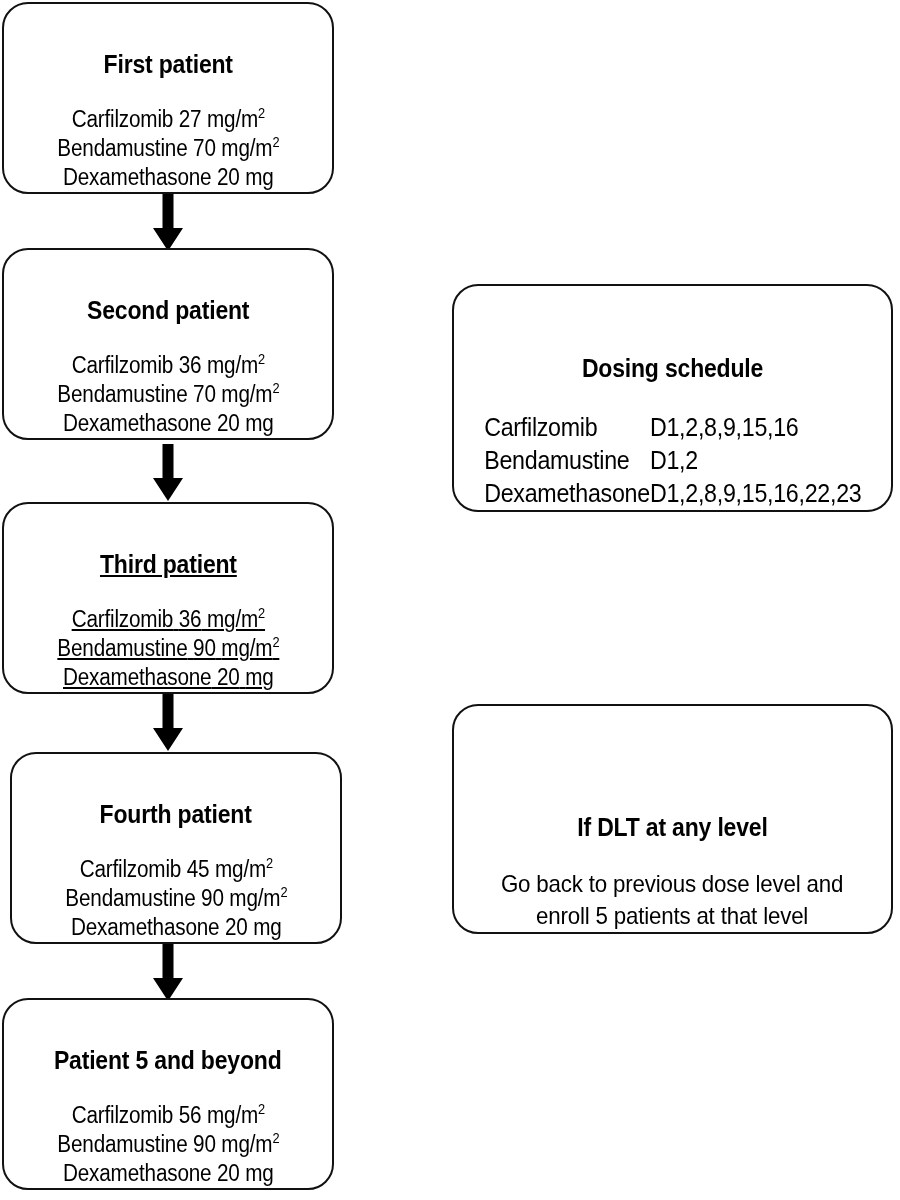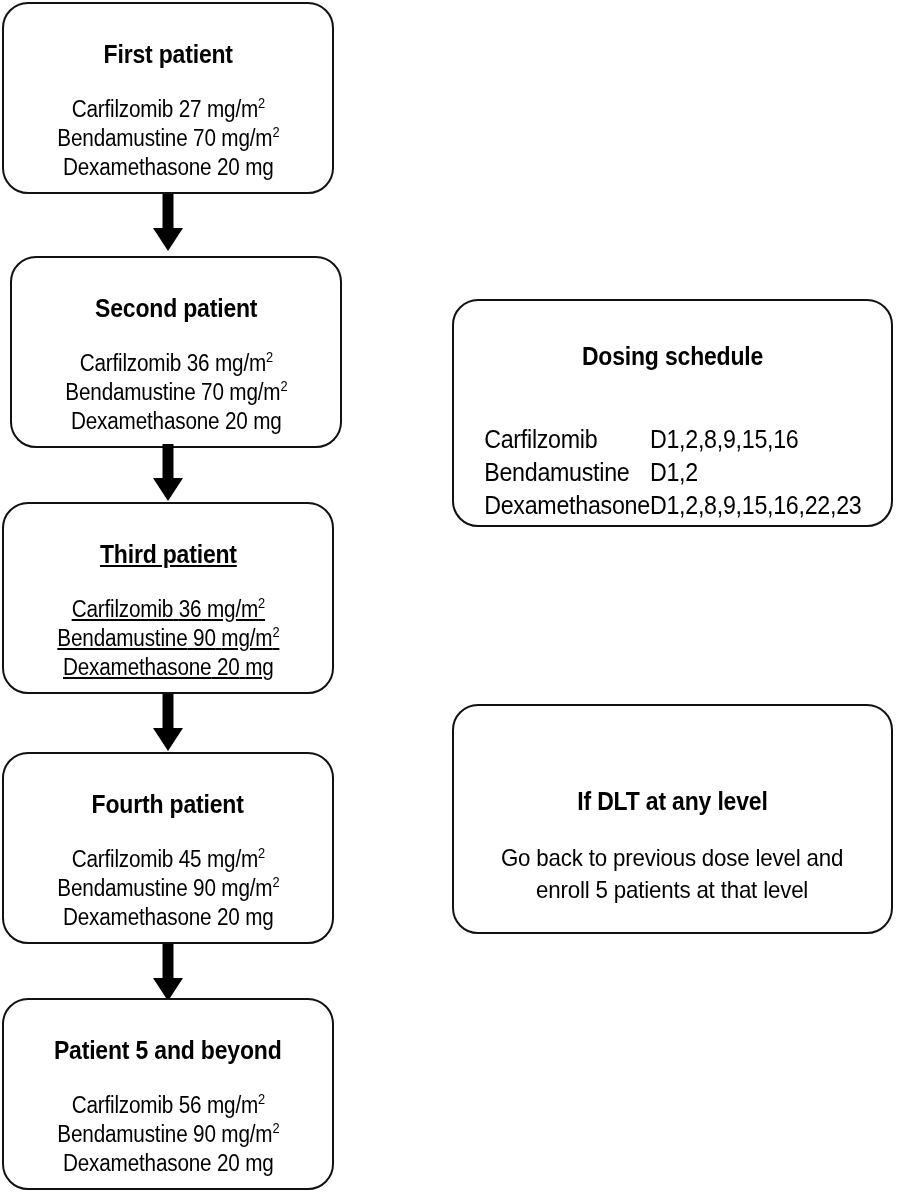--- a/index.html
+++ b/index.html
@@ -27,21 +27,21 @@
 
   .node {
     position: absolute;
     box-sizing: border-box;
     background: #ffffff;
     border: 2.5px solid #111111;
     border-radius: 26px;
     display: flex;
     flex-direction: column;
     align-items: center;
-    justify-content: center;
+    justify-content: flex-end;
   }
 
   
   .patient-node {
     left: 2px;
     width: 332px;
     height: 192px;
     padding-top: 24px;
   }
 
@@ -82,24 +82,23 @@
   }
   .arrow svg { display: block; }
 
   
   .info-node {
     left: 452px;
     width: 441px;
   }
 
   #dosing-schedule-node {
-    top: 299px;
+    top: 284px;
     height: 228px;
     padding-top: 36px;
-    gap: 24px;
   }
 
   #dlt-node {
     top: 704px;
     height: 230px;
     padding-top: 54px;
   }
 
   .schedule-table {
     margin-top: 28px;
@@ -140,21 +139,21 @@
       <div class="drug-line"><span>Dexamethasone</span>&nbsp;<span>20</span>&nbsp;<span>mg</span></div>
     </div>
   </div>
 
   <div class="arrow" style="top:194px;">
     <svg width="34" height="58" viewBox="0 0 34 58">
       <path d="M11.5 0 H22.5 V34 H32 L17 57 L2 34 H11.5 Z" fill="#000000"></path>
     </svg>
   </div>
 
-  <div class="node patient-node" style="top:256px;margin-left:8px;">
+  <div class="node patient-node" style="top:248px;">
     <div class="node-title">Second patient</div>
     <div class="drug-list">
       <div class="drug-line"><span>Carfilzomib</span>&nbsp;<span>36</span>&nbsp;<span>mg/m</span><sup>2</sup></div>
       <div class="drug-line"><span>Bendamustine</span>&nbsp;<span>70</span>&nbsp;<span>mg/m</span><sup>2</sup></div>
       <div class="drug-line"><span>Dexamethasone</span>&nbsp;<span>20</span>&nbsp;<span>mg</span></div>
     </div>
   </div>
 
   <div class="arrow" style="top:444px;">
     <svg width="34" height="58" viewBox="0 0 34 58">
@@ -170,21 +169,21 @@
       <div class="drug-line"><span>Dexamethasone</span>&nbsp;<span>20</span>&nbsp;<span>mg</span></div>
     </div>
   </div>
 
   <div class="arrow" style="top:694px;">
     <svg width="34" height="58" viewBox="0 0 34 58">
       <path d="M11.5 0 H22.5 V34 H32 L17 57 L2 34 H11.5 Z" fill="#000000"></path>
     </svg>
   </div>
 
-  <div class="node patient-node" style="top:752px;">
+  <div class="node patient-node" style="top:752px;margin-left:8px;">
     <div class="node-title">Fourth patient</div>
     <div class="drug-list">
       <div class="drug-line"><span>Carfilzomib</span>&nbsp;<span>45</span>&nbsp;<span>mg/m</span><sup>2</sup></div>
       <div class="drug-line"><span>Bendamustine</span>&nbsp;<span>90</span>&nbsp;<span>mg/m</span><sup>2</sup></div>
       <div class="drug-line"><span>Dexamethasone</span>&nbsp;<span>20</span>&nbsp;<span>mg</span></div>
     </div>
   </div>
 
   <div class="arrow" style="top:944px;">
     <svg width="34" height="58" viewBox="0 0 34 58">

